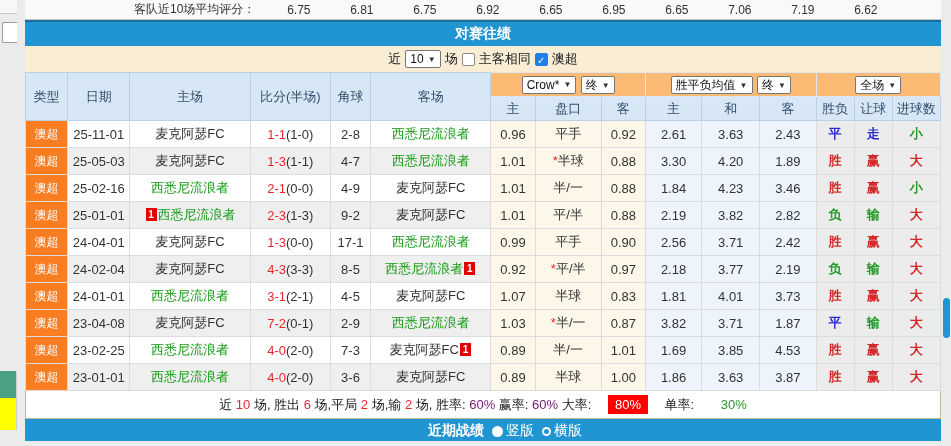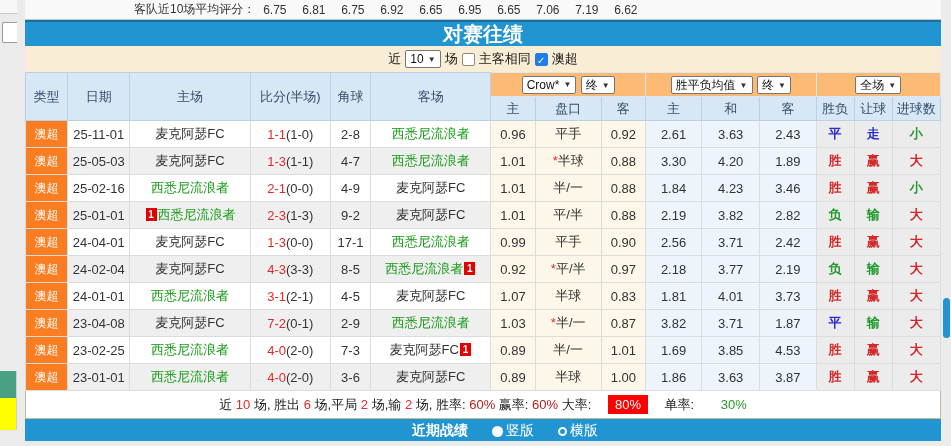--- a/index.html
+++ b/index.html
@@ -21,24 +21,24 @@
   
   .right-margin { position:absolute; right:0; top:0; width:10px; height:446px; background:#ebebeb; }
   .scroll-thumb { position:absolute; right:1px; top:298px; width:7px; height:40px; border-radius:4px; background:#2095d2; }
 
   
   .main { position:absolute; left:25px; top:0; width:916px; }
 
   .ratings-row { height:20px; background:#f9f9f9; border-bottom:1px solid #c6c6c6;
     display:flex; align-items:center; font-size:12px; color:#333; padding-left:109px; }
   .ratings-label { white-space:nowrap; }
-  .rating-cell { display:inline-block; width:39px; text-align:center; }
+  .rating-cell { display:inline-block; width:39px; text-align:center;margin-left:24px; }
 
   .title-bar { height:26px; background:#2095d2; border-top:2px solid #1b6fa0;
-    color:#fff; font-weight:bold; font-size:20px; display:flex; align-items:center; justify-content:center; }
+    color:#fff; font-weight:bold; font-size:14px; display:flex; align-items:center; justify-content:center; }
 
   .filter-bar { height:26px; background:#f9edd6; display:flex; align-items:center; justify-content:center;
     font-size:13px; color:#222; gap:4px; }
   .mini-select { display:inline-flex; align-items:center; gap:4px; background:#fff; border:1px solid #767676;
     border-radius:2px; padding:0 4px; height:18px; font-size:12px; color:#111; cursor:default; }
   .chev { font-size:8px; color:#333; }
   .cbx { display:inline-block; width:13px; height:13px; background:#fff; border:1px solid #8a8a8a; border-radius:2px; vertical-align:-2px; }
   .cbx.checked { background:#1f7fe8; border-color:#1f7fe8; color:#fff; font-size:10px; line-height:13px; text-align:center; font-weight:bold; }
 
   
@@ -62,25 +62,25 @@
   .c-blue { color:#2b2bd0; }
   .score-main { color:#e22a2a; }
   .score-half { color:#333; }
   .star { color:#e22a2a; }
   .badge { display:inline-block; min-width:11px; height:13px; background:#e30000; color:#fff; font-size:10px;
     line-height:13px; text-align:center; vertical-align:1px; margin:0 1px; font-weight:bold; }
 
   .summary-row { height:28px; background:#fff; border:1px solid #c6b98f; border-top:none;
     display:flex; align-items:center; justify-content:center; font-size:13px; }
   .summary-row span { white-space:pre; }
-  .sg-k { color:#222; } .sg-red { color:#e22a2a; } .sg-blue { color:#b91c1c; } .sg-green { color:#22992a;margin-left:23px; }
+  .sg-k { color:#222; } .sg-red { color:#e22a2a; } .sg-blue { color:#701a75; } .sg-green { color:#22992a;margin-left:23px; }
   .sg-redbg { background:#ff0000; color:#fff; padding:2px 7px; margin:0 13px; }
 
   .bottom-bar { height:22px; background:#2095d2; display:flex; align-items:center; justify-content:center;
-    color:#fff; gap:24px; padding-top:2px;padding-left:44px; }
+    color:#fff; gap:8px; padding-top:2px;padding-left:44px; }
   .bb-title { font-weight:bold; font-size:14px; }
   .bb-opt { font-size:14px; display:inline-flex; align-items:center; gap:3px; cursor:default; }
   .radio-on { display:inline-block; width:11px; height:11px; border-radius:50%; background:#fff; }
   .radio-off { display:inline-block; width:9px; height:9px; border-radius:50%; border:2px solid #fff; background:transparent; }
 </style>
 </head>
 <body>
 
 <div class="stage">
 

